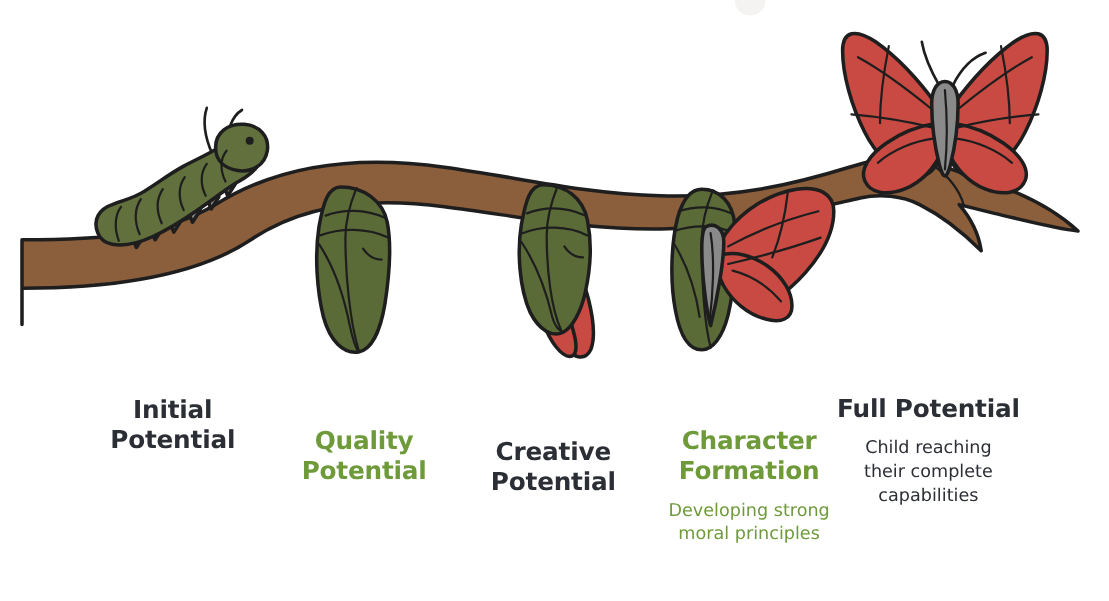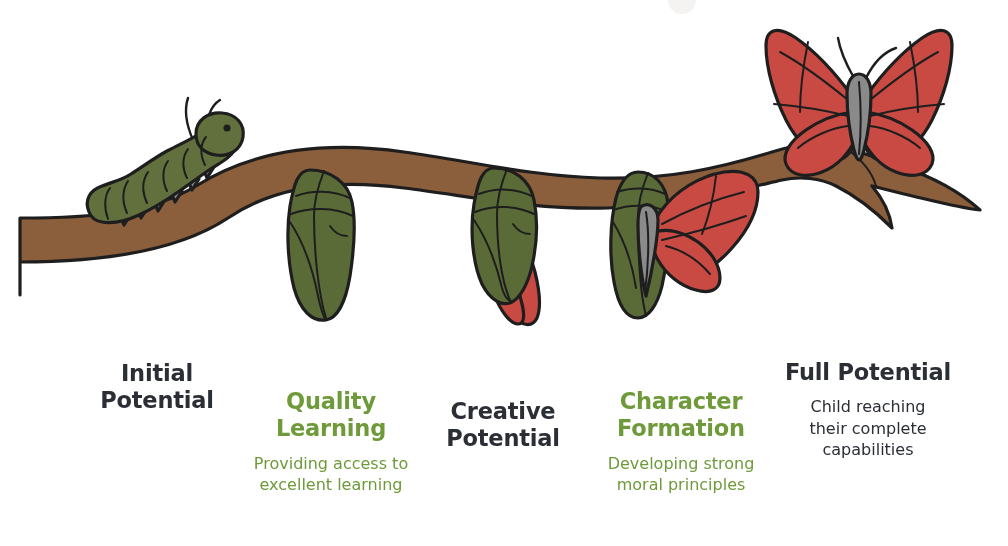--- a/index.html
+++ b/index.html
@@ -56,21 +56,21 @@
     white-space: pre-line;
   }
   .t-dark { color: #2B2E35; }
   .t-green { color: #6E9A3A; }
 
   
   #label-0 { left: 62px;  top: 10px;  width: 190px; }
   #label-1 { left: 236px; top: 38px;  width: 190px; }
   #label-2 { left: 408px; top: 48px;  width: 190px; }
   #label-3 { left: 586px; top: 38px;  width: 190px; }
-  #label-4 { left: 762px; top: 9px;   width: 212px; }
+  #label-4 { left: 738px; top: 9px;   width: 212px; }
 
   .watermark-top {
     position: absolute;
     left: 668px;
     top: -2px;
     width: 28px;
     height: 16px;
     background: #f4f3f1;
     border-radius: 0 0 14px 14px;
   }
@@ -319,23 +319,21 @@
 
   <div class="labels">
 
     <div class="stage-label" id="label-0">
       <div class="stage-title t-dark">Initial
 Potential</div>
     </div>
 
     <div class="stage-label" id="label-1">
       <div class="stage-title t-green">Quality
-Learning</div>
-      <div class="stage-desc t-green">Providing access to
-excellent learning</div>
+Potential</div>
     </div>
 
     <div class="stage-label" id="label-2">
       <div class="stage-title t-dark">Creative
 Potential</div>
     </div>
 
     <div class="stage-label" id="label-3">
       <div class="stage-title t-green">Character
 Formation</div>

